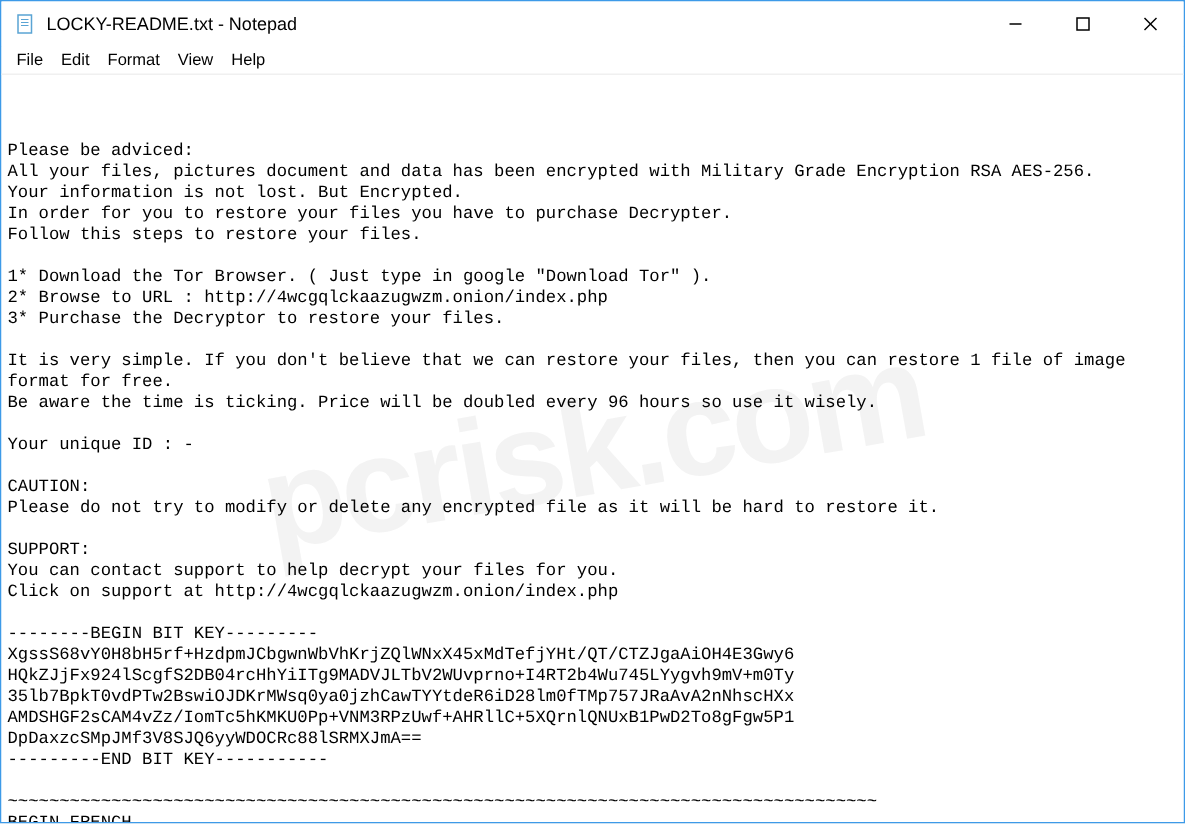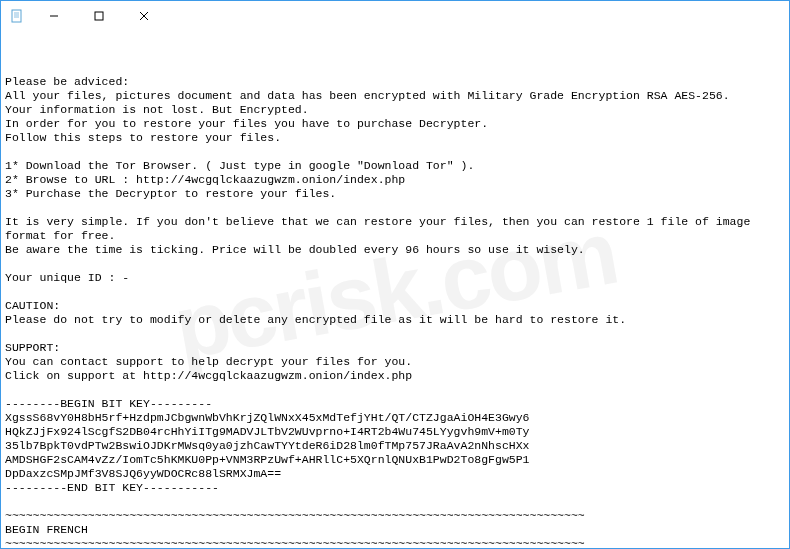--- a/index.html
+++ b/index.html
@@ -103,38 +103,46 @@
 <div class="window">
   <div class="titlebar">
     <div class="titlebar-icon">
       <svg width="14" height="14" viewBox="0 0 14 14">
         <rect x="2" y="1" width="9" height="12" fill="#fff" stroke="#5aa4d4" stroke-width="1"></rect>
         <line x1="4" y1="4" x2="9" y2="4" stroke="#5aa4d4" stroke-width="0.7"></line>
         <line x1="4" y1="6" x2="9" y2="6" stroke="#5aa4d4" stroke-width="0.7"></line>
         <line x1="4" y1="8" x2="9" y2="8" stroke="#5aa4d4" stroke-width="0.7"></line>
       </svg>
     </div>
+    <div class="titlebar-title">LOCKY-README.txt - Notepad</div>
     <div class="window-controls">
       <div class="window-control">
         <svg width="10" height="10">
             <line x1="1" y1="5" x2="9" y2="5" stroke="#000" stroke-width="1"></line>
           </svg>
       </div>
       <div class="window-control">
         <svg width="10" height="10">
             <rect x="1" y="1" width="8" height="8" fill="none" stroke="#000" stroke-width="1"></rect>
           </svg>
       </div>
       <div class="window-control close">
         <svg width="10" height="10">
             <line x1="1" y1="1" x2="9" y2="9" stroke="#000" stroke-width="1"></line>
             <line x1="9" y1="1" x2="1" y2="9" stroke="#000" stroke-width="1"></line>
           </svg>
       </div>
     </div>
+  </div>
+  <div class="menubar">
+    <div class="menu-item">File</div>
+    <div class="menu-item">Edit</div>
+    <div class="menu-item">Format</div>
+    <div class="menu-item">View</div>
+    <div class="menu-item">Help</div>
   </div>
   <div class="content">
     <div class="watermark">pcrisk.com</div>
     <div class="content-text">Please be adviced:
 All your files, pictures document and data has been encrypted with Military Grade Encryption RSA AES-256.
 Your information is not lost. But Encrypted.
 In order for you to restore your files you have to purchase Decrypter.
 Follow this steps to restore your files.
 
 1* Download the Tor Browser. ( Just type in google "Download Tor" ).

